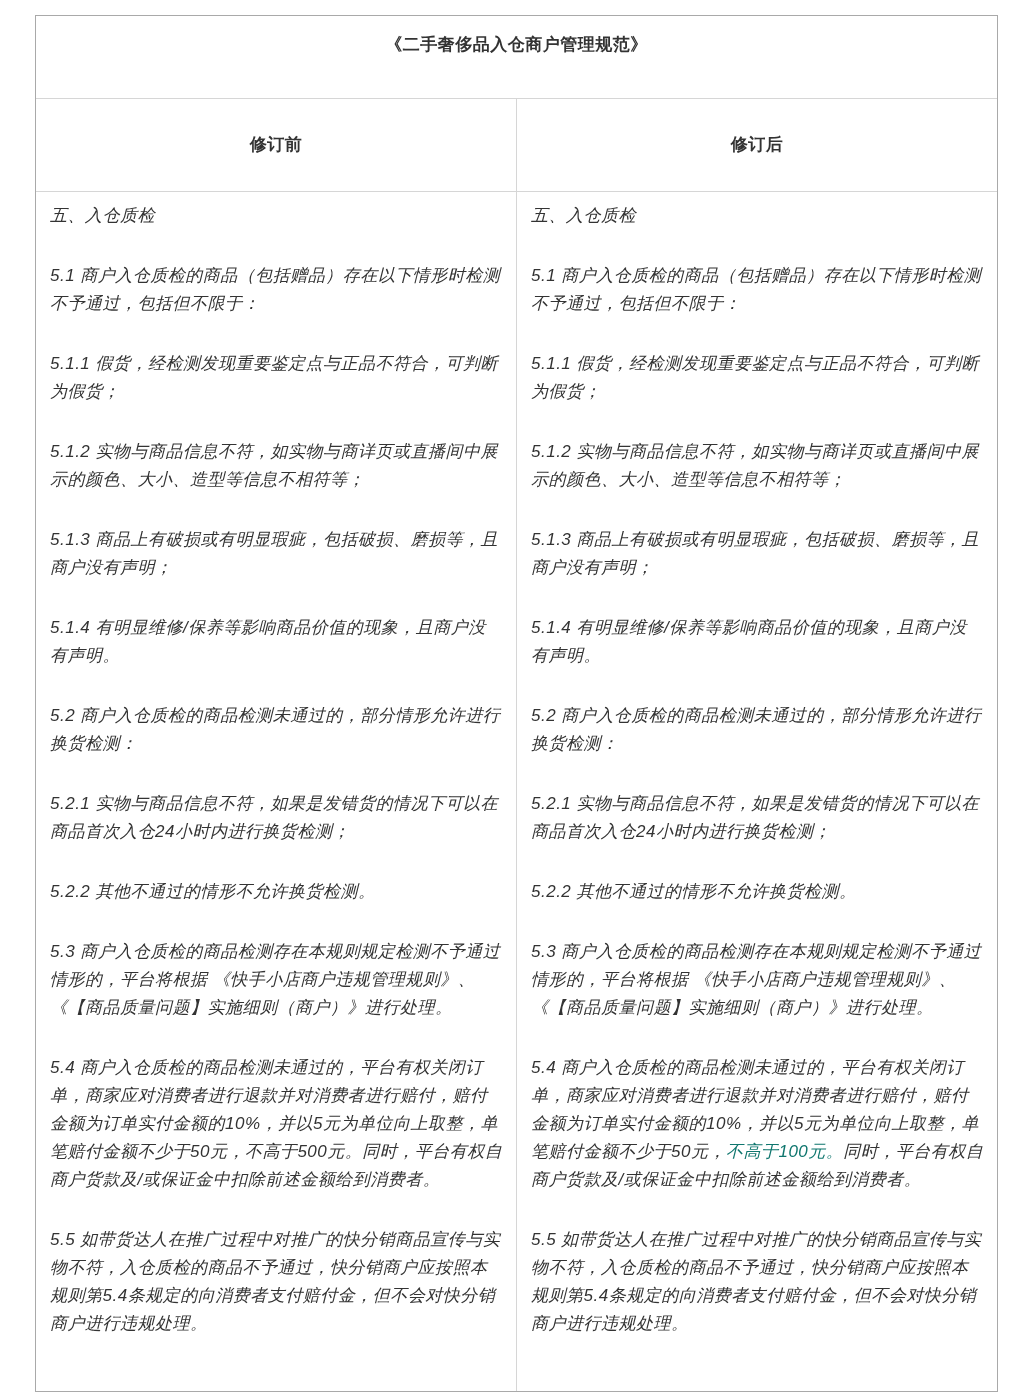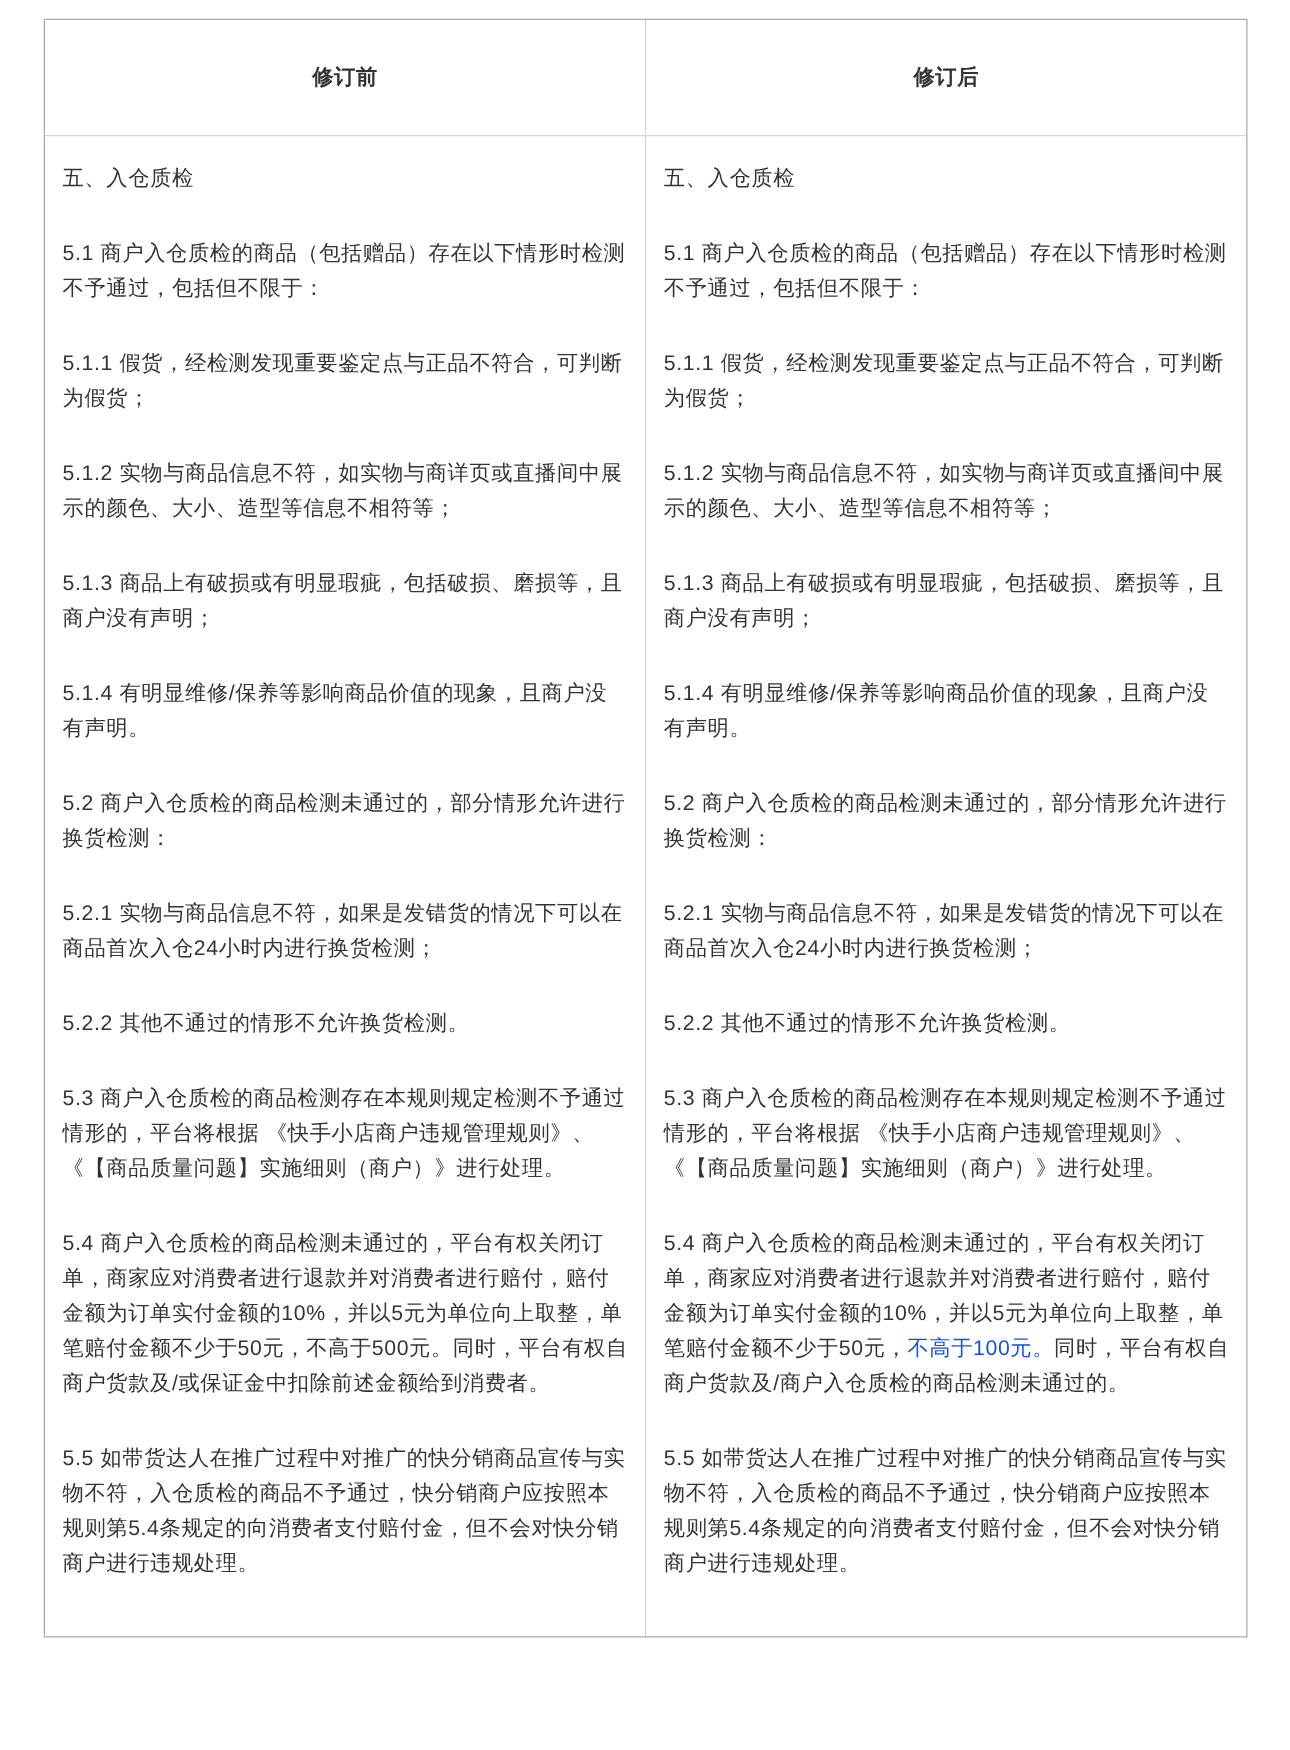--- a/index.html
+++ b/index.html
@@ -43,33 +43,39 @@
     font-weight: bold;
   }
   td.header-cell {
     height: 83px;
     padding: 32px 10px 0 10px;
     text-align: center;
     font-weight: bold;
   }
   td.body-cell {
     height: 1200px;
-    padding: 20px 13px 8px 14px;
+    padding: 10px 13px 8px 14px;
+    font-style: italic;
   }
   .doc-wrap p {
     margin: 0 0 32px 0;
   }
   .hl {  }
 </style>
 </head>
 <body style="color: rgb(51, 51, 51);">
 
 <div class="doc-wrap">
   <table class="doc-table">
     <tbody>
+        <tr>
+      <td class="title-cell" colspan="2">
+        <p>《二手奢侈品入仓商户管理规范》</p>
+      </td>
+    </tr>
     <tr>
       <td class="header-cell">
         <p>修订前</p>
       </td>
       <td class="header-cell">
         <p>修订后</p>
       </td>
     </tr>
     <tr>
       <td class="body-cell">
@@ -90,19 +96,19 @@
         <p>五、入仓质检</p>
         <p>5.1 商户入仓质检的商品（包括赠品）存在以下情形时检测不予通过，包括但不限于：</p>
         <p>5.1.1 假货，经检测发现重要鉴定点与正品不符合，可判断为假货；</p>
         <p>5.1.2 实物与商品信息不符，如实物与商详页或直播间中展示的颜色、大小、造型等信息不相符等；</p>
         <p>5.1.3 商品上有破损或有明显瑕疵，包括破损、磨损等，且商户没有声明；</p>
         <p>5.1.4 有明显维修/保养等影响商品价值的现象，且商户没有声明。</p>
         <p>5.2 商户入仓质检的商品检测未通过的，部分情形允许进行换货检测：</p>
         <p>5.2.1 实物与商品信息不符，如果是发错货的情况下可以在商品首次入仓24小时内进行换货检测；</p>
         <p>5.2.2 其他不通过的情形不允许换货检测。</p>
         <p>5.3 商户入仓质检的商品检测存在本规则规定检测不予通过情形的，平台将根据 《快手小店商户违规管理规则》、《【商品质量问题】实施细则（商户）》进行处理。</p>
-        <p><span>5.4 商户入仓质检的商品检测未通过的，平台有权关闭订单，商家应对消费者进行退款并对消费者进行赔付，赔付金额为订单实付金额的10%，并以5元为单位向上取整，单笔赔付金额不少于50元，</span><span class="hl" style="color: #1d4ed8;">不高于100元。</span><span>同时，平台有权自商户货款及/商户入仓质检的商品检测未通过的。</span></p>
+        <p><span>5.4 商户入仓质检的商品检测未通过的，平台有权关闭订单，商家应对消费者进行退款并对消费者进行赔付，赔付金额为订单实付金额的10%，并以5元为单位向上取整，单笔赔付金额不少于50元，</span><span class="hl" style="color: #0f766e;">不高于100元。</span><span>同时，平台有权自商户货款及/或保证金中扣除前述金额给到消费者。</span></p>
         <p>5.5 如带货达人在推广过程中对推广的快分销商品宣传与实物不符，入仓质检的商品不予通过，快分销商户应按照本规则第5.4条规定的向消费者支付赔付金，但不会对快分销商户进行违规处理。</p>
       </td>
     </tr>
   </tbody>
     </table>
 </div>
 
 </body></html>

